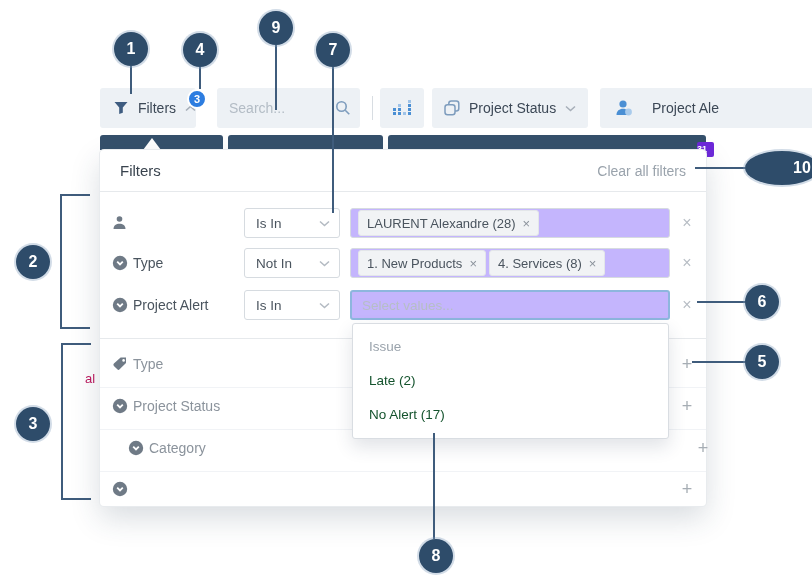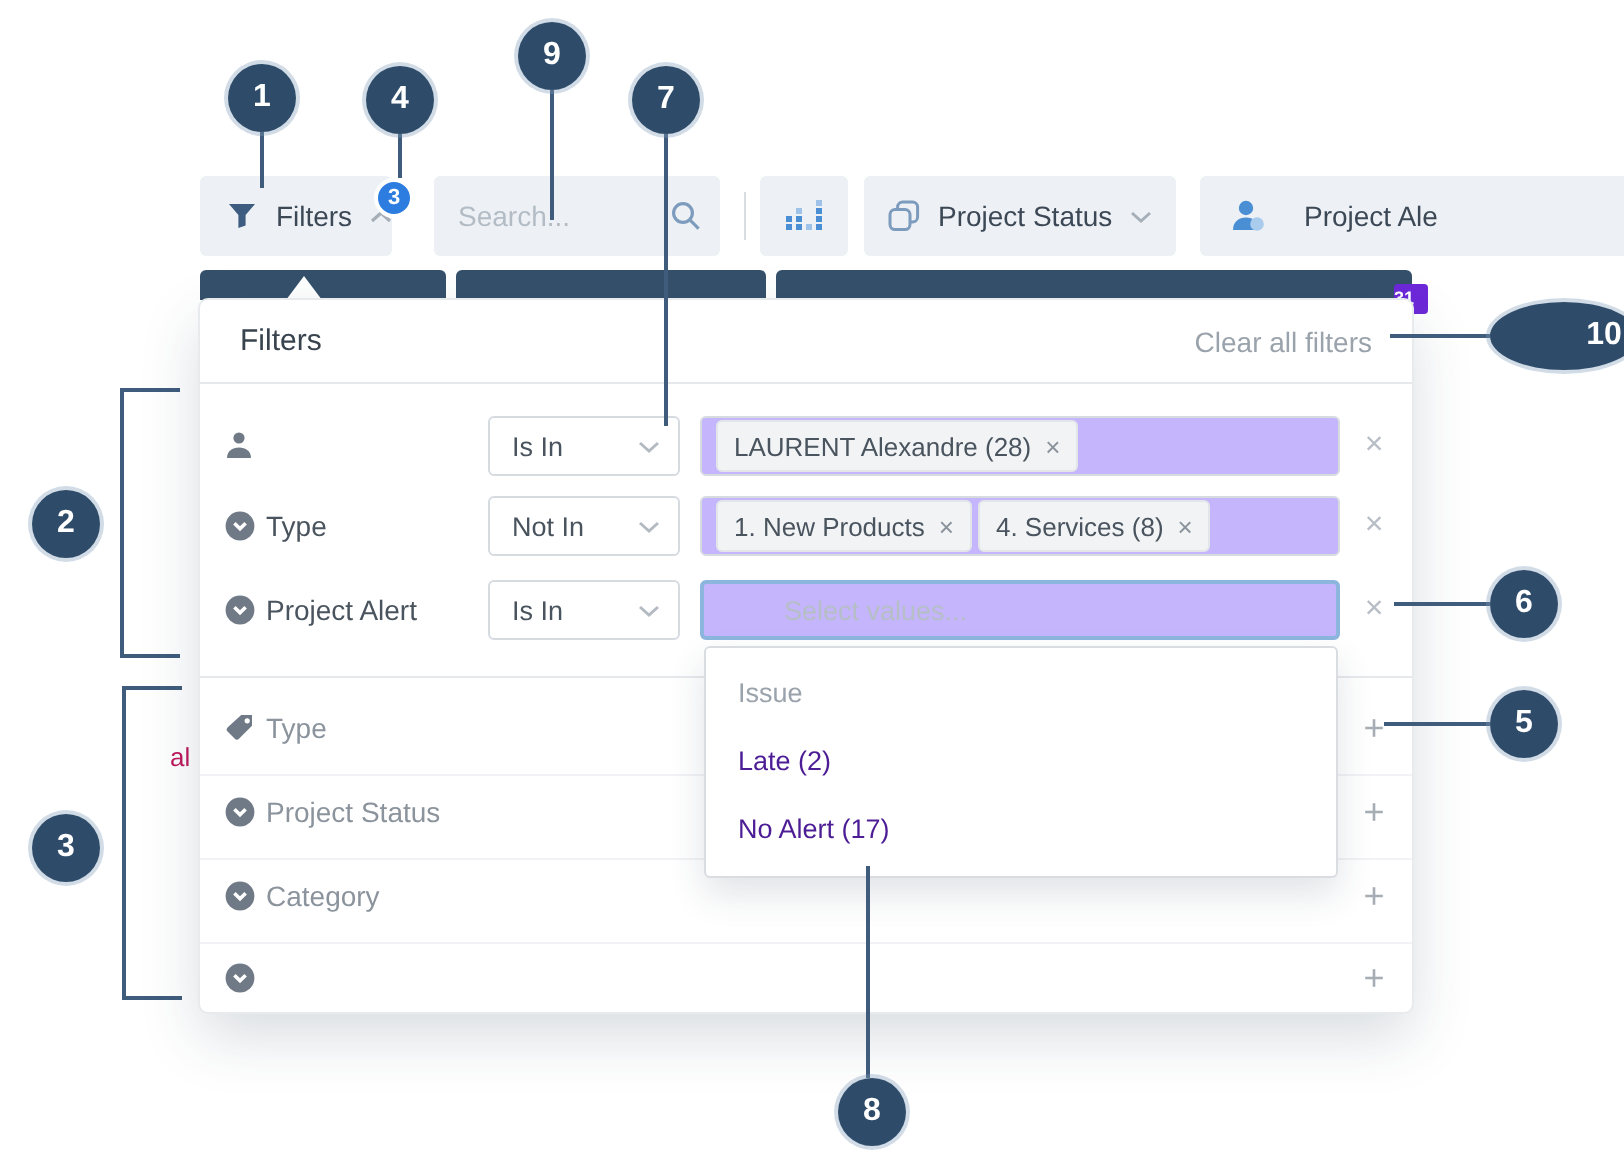--- a/index.html
+++ b/index.html
@@ -46,42 +46,42 @@
   .frow-1{top:58px;} .frow-2{top:98px;} .frow-3{top:140px;}
   .frow .ricon{position:absolute;left:12px;top:7px;}
   .frow .rlabel{position:absolute;left:33px;top:0;line-height:30px;font-size:14px;color:#4a545e;}
   .op-select{position:absolute;left:144px;top:0;width:96px;height:30px;border:1px solid #d6dbe0;
         border-radius:3px;box-sizing:border-box;display:flex;align-items:center;justify-content:space-between;
         padding:0 9px 0 11px;font-size:13.5px;color:#4a545e;background:#fff;cursor:pointer;}
   .val-box{position:absolute;left:250px;top:0;width:320px;height:30px;border:1px solid #d6dbe0;
         border-radius:3px;box-sizing:border-box;display:flex;align-items:center;padding:0 4px;background:#c4b5fd;}
   .val-box.focused{border:2px solid #8db6de;}
   .val-box input{border:none;outline:none;background:transparent;width:100%;
-        font:13.5px "Liberation Sans",sans-serif;color:#4a545e;padding:0 6px;margin-left:30px;}
+        font:13.5px "Liberation Sans",sans-serif;color:#4a545e;padding:0 6px;}
   .val-box input::placeholder{color:#b6bec6;}
   .chip{display:flex;align-items:center;height:24px;background:#f1f3f5;border:1px solid #e3e6e9;
         border-radius:3px;padding:0 8px;margin-left:3px;font-size:13px;color:#4a545e;white-space:nowrap;}
   .chip .chip-x{margin-left:7px;color:#8a929b;font-size:13px;cursor:pointer;}
   .row-remove{position:absolute;left:577px;top:0;width:20px;height:30px;line-height:30px;text-align:center;
         color:#b8bec5;font-size:16px;cursor:pointer;}
   .group-divider{position:absolute;left:0;right:0;top:188px;height:1px;background:#e6e9ec;}
   .arow{position:absolute;left:0;right:0;height:30px;}
-  .arow-1{top:199px;} .arow-2{top:241px;} .arow-3{top:283px;} .arow-4{top:324px;}
+  .arow-1{top:199px;} .arow-2{top:241px;} .arow-3{top:283px;margin-left:16px;} .arow-4{top:324px;}
   .arow .ricon{position:absolute;left:12px;top:7px;}
   .arow .rlabel{position:absolute;left:33px;top:0;line-height:30px;font-size:14px;color:#8b939c;}
   .add-btn{position:absolute;left:577px;top:0;width:20px;height:30px;line-height:30px;text-align:center;
         color:#a6adb4;font-size:18px;cursor:pointer;}
   .hairline{position:absolute;left:0;right:0;height:1px;background:#f1f3f6;}
   .hl-1{top:237px;} .hl-2{top:279px;} .hl-3{top:321px;}
 
   
   .dropdown{position:absolute;left:352px;top:323px;width:317px;box-sizing:border-box;background:#fff;
         border:1px solid #d9dde2;border-radius:3px;box-shadow:0 8px 18px rgba(40,60,85,.14);
         padding:6px 0;z-index:8;}
-  .ditem{height:34px;line-height:34px;padding-left:16px;font-size:13.5px;color:#4c1d95;cursor:pointer;}
+  .ditem{height:34px;line-height:34px;padding-left:16px;font-size:13.5px;color:#14532d;cursor:pointer;}
   .ditem.muted{color:#9aa3ac;}
 
   
   .callout{position:absolute;width:34px;height:34px;border-radius:50%;background:#2e4c6a;color:#fff;
         font-size:16px;font-weight:bold;display:flex;align-items:center;justify-content:center;z-index:21;
         box-shadow:0 0 0 2px rgba(125,155,185,.35);}
   .callout-1{left:114px;top:32px;} .callout-4{left:183px;top:33px;} .callout-9{left:259px;top:11px;}
   .callout-7{left:316px;top:33px;} .callout-10{left:745px;top:151px;padding-left:40px;} .callout-6{left:745px;top:285px;}
   .callout-5{left:745px;top:345px;} .callout-8{left:419px;top:539px;} .callout-2{left:16px;top:245px;}
   .callout-3{left:16px;top:407px;}

